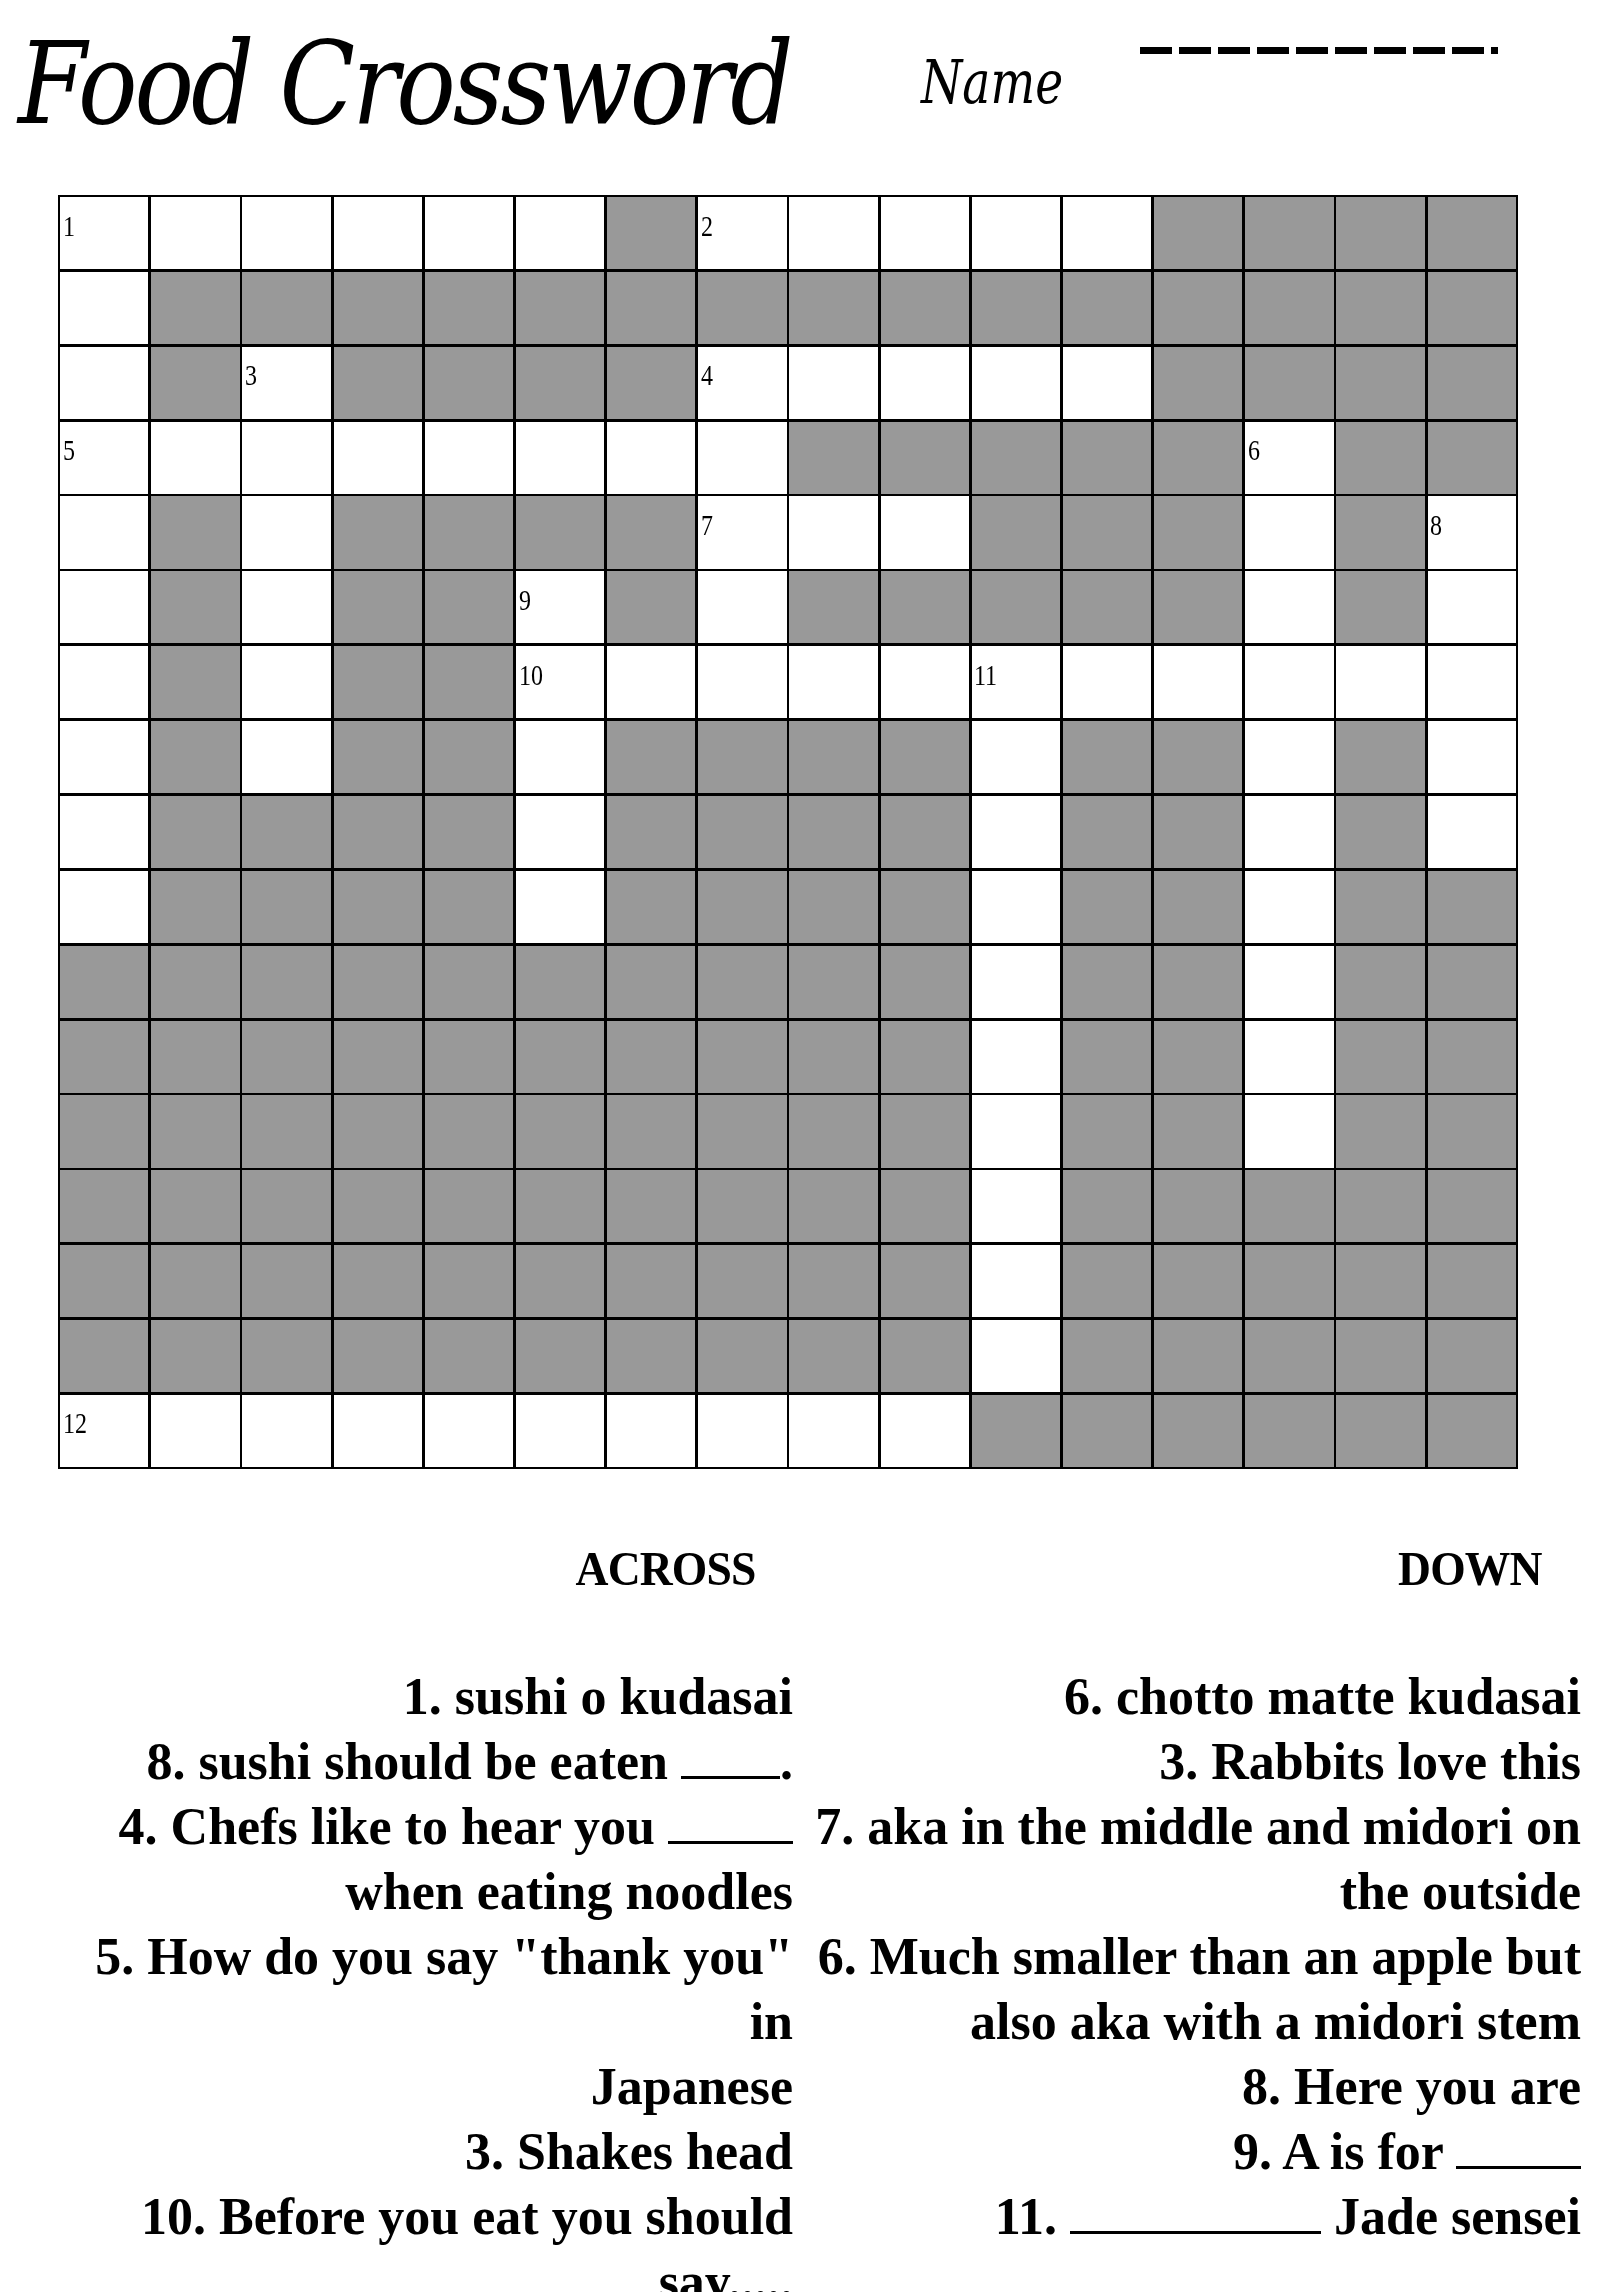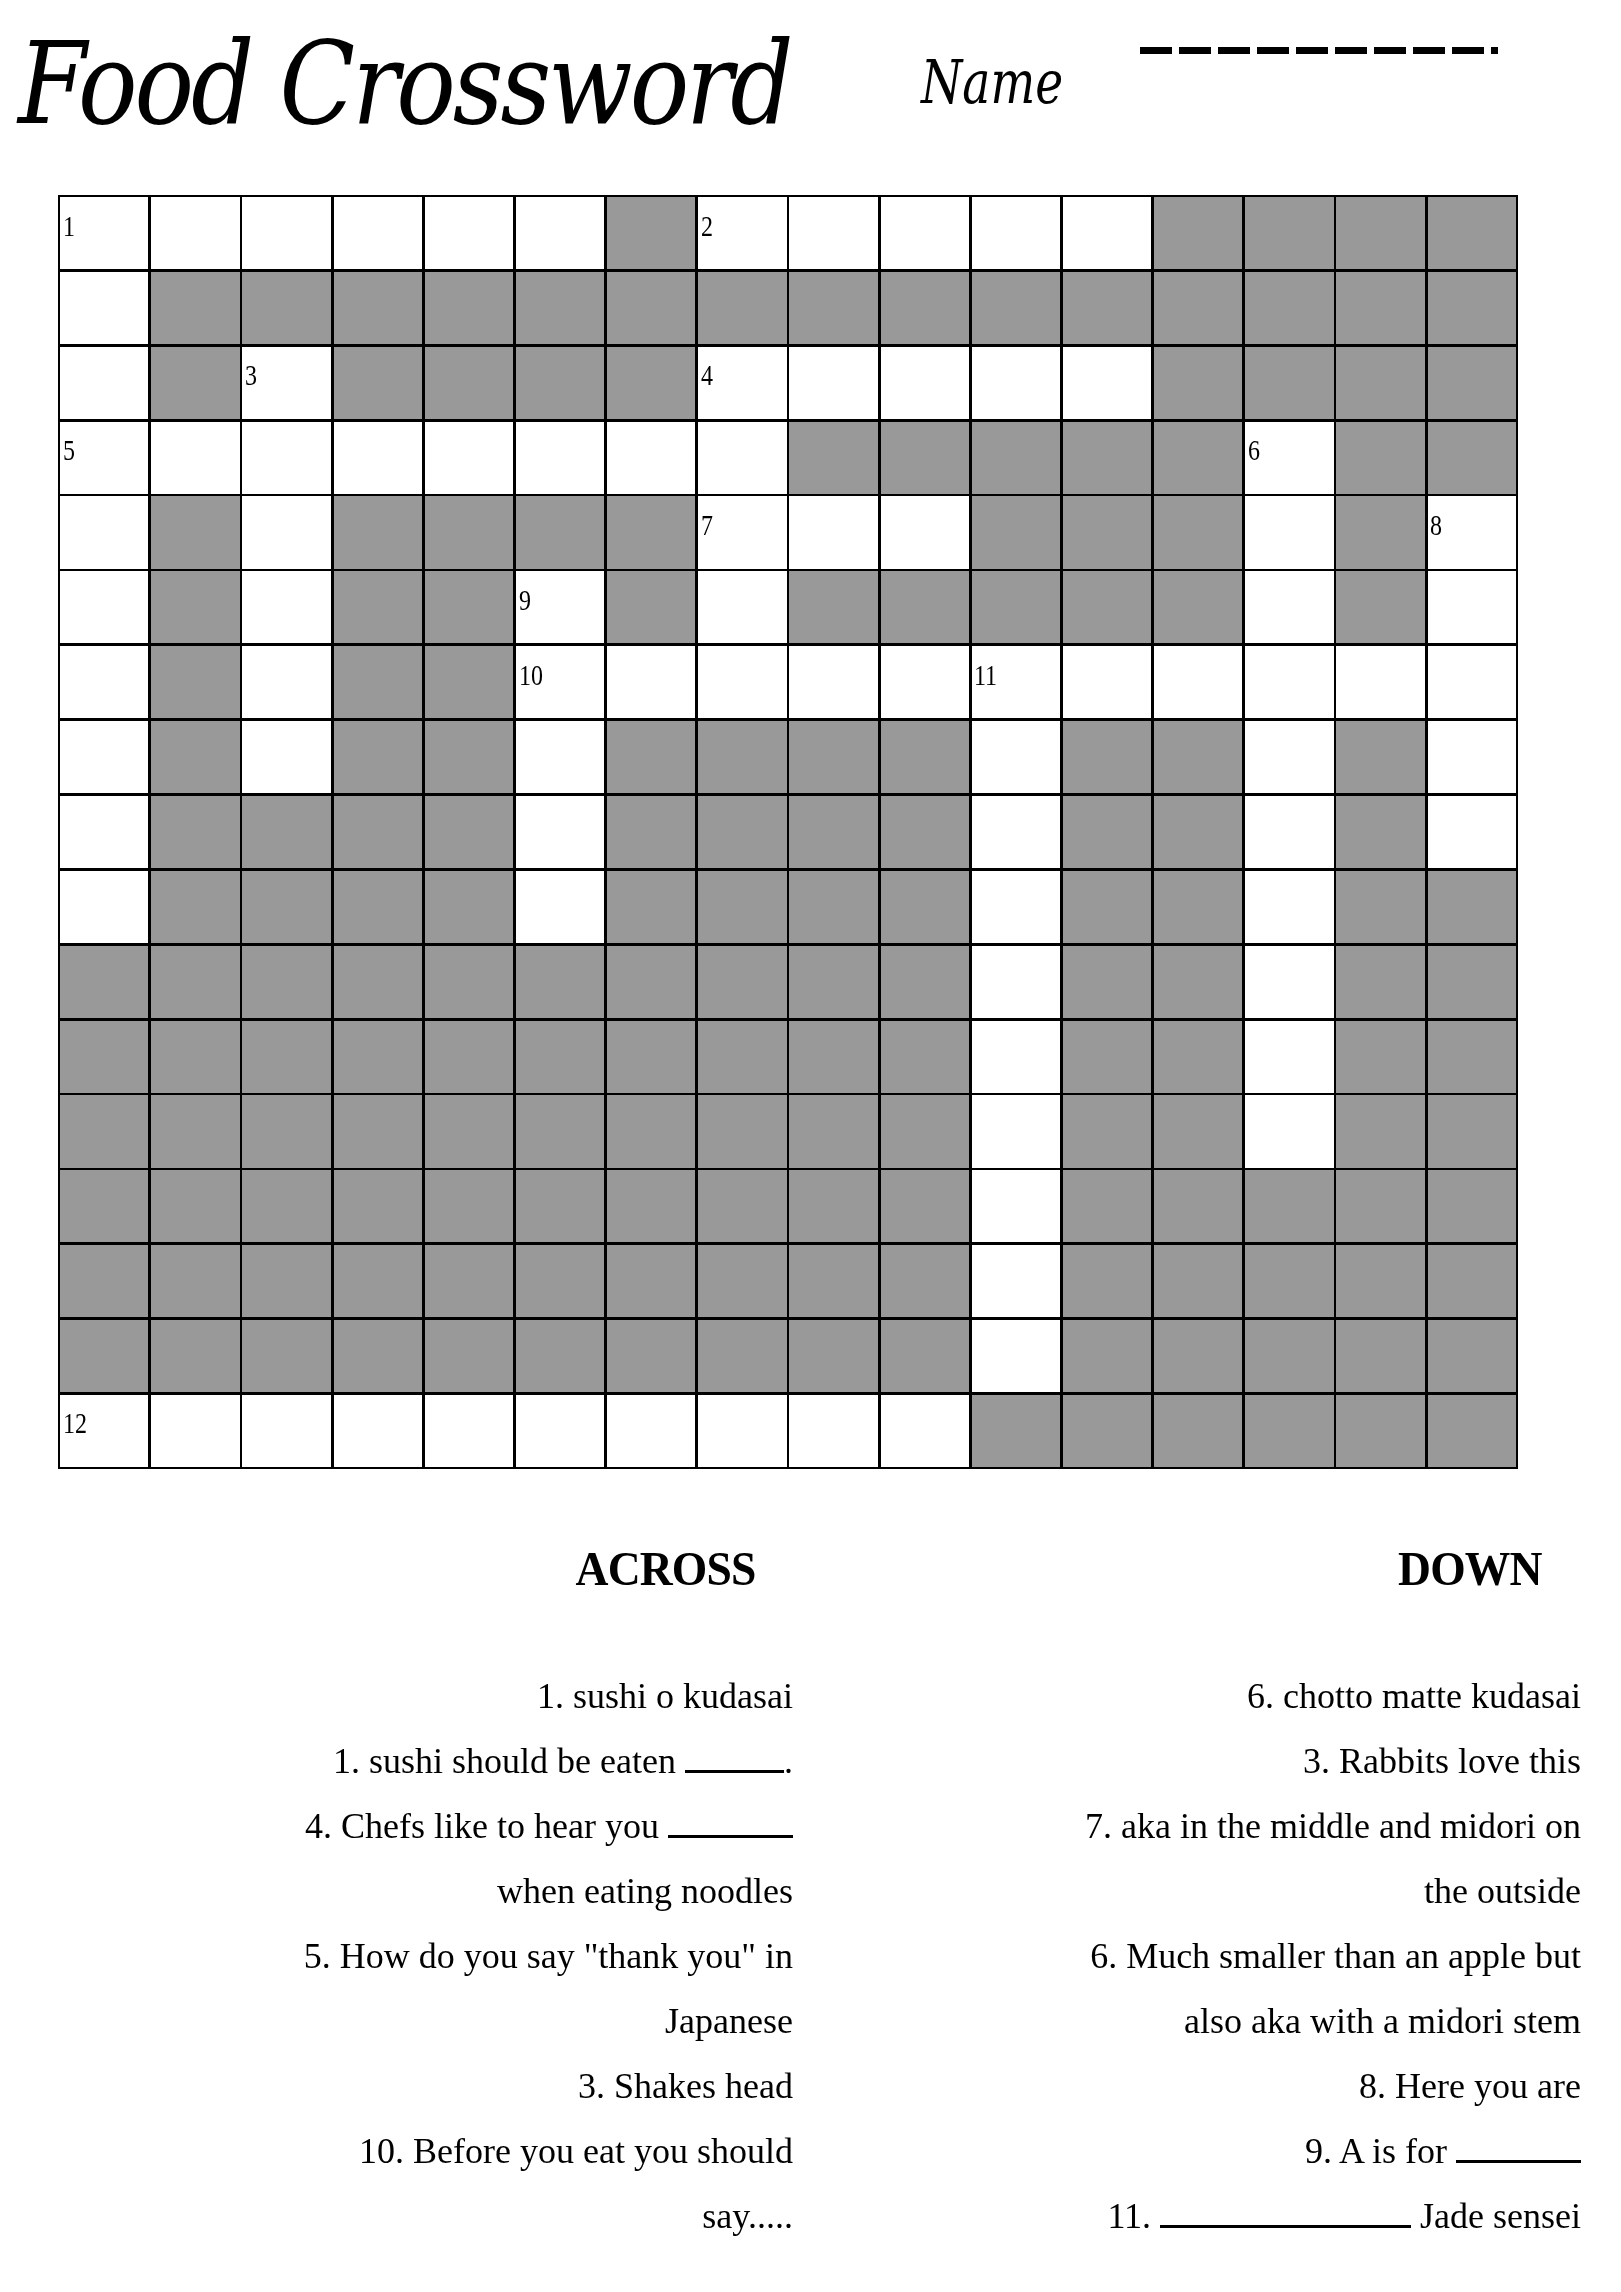--- a/index.html
+++ b/index.html
@@ -55,22 +55,23 @@
   .col { position: relative; }
   .col.across { width: 751px; }
   .col.down { width: 788px; }
   .col h2 {
     margin: 0; font-size: 48px; line-height: 54px; font-weight: bold;
     letter-spacing: -0.9px;
     transform: scaleX(0.95); transform-origin: left top;
   }
   .col ol { list-style: none; margin: 68px 0 0 0; padding: 0; }
   .col li {
-    font-size: 36px; line-height: 65px;
+    font-size: 52px; line-height: 65px;
     transform-origin: left top;
+    font-weight: bold;
   }
   .blank { display: inline-block; border-bottom: 3.6px solid #000; height: 36px; vertical-align: baseline; }
 </style>
 </head>
 <body>
 
 <div class="title">Food Crossword</div>
 
 <div class="name-wrap">
   <span class="name-label">Name</span>
@@ -374,21 +375,21 @@
     <div class="cell block"></div>
     <div class="cell block"></div>
     <div class="cell block"></div>
   </div>
 
 <div class="clues">
   <div class="col across">
     <h2>ACROSS</h2>
     <ol id="across-list">
         <li><span>1. sushi o kudasai</span></li>
-        <li><span>1. sushi should be eaten</span> <span class="blank" style="width: 99px;"></span><span>.</span></li>
+        <li><span>8. sushi should be eaten</span> <span class="blank" style="width: 99px;"></span><span>.</span></li>
         <li><span>4. Chefs like to hear you</span> <span class="blank" style="width: 125px;"></span></li>
         <li><span>when eating noodles</span></li>
         <li><span>5. How do you say "thank you" in</span></li>
         <li><span>Japanese</span></li>
         <li><span>3. Shakes head</span></li>
         <li><span>10. Before you eat you should</span></li>
         <li><span>say.....</span></li>
       </ol>
   </div>
   <div class="col down">

